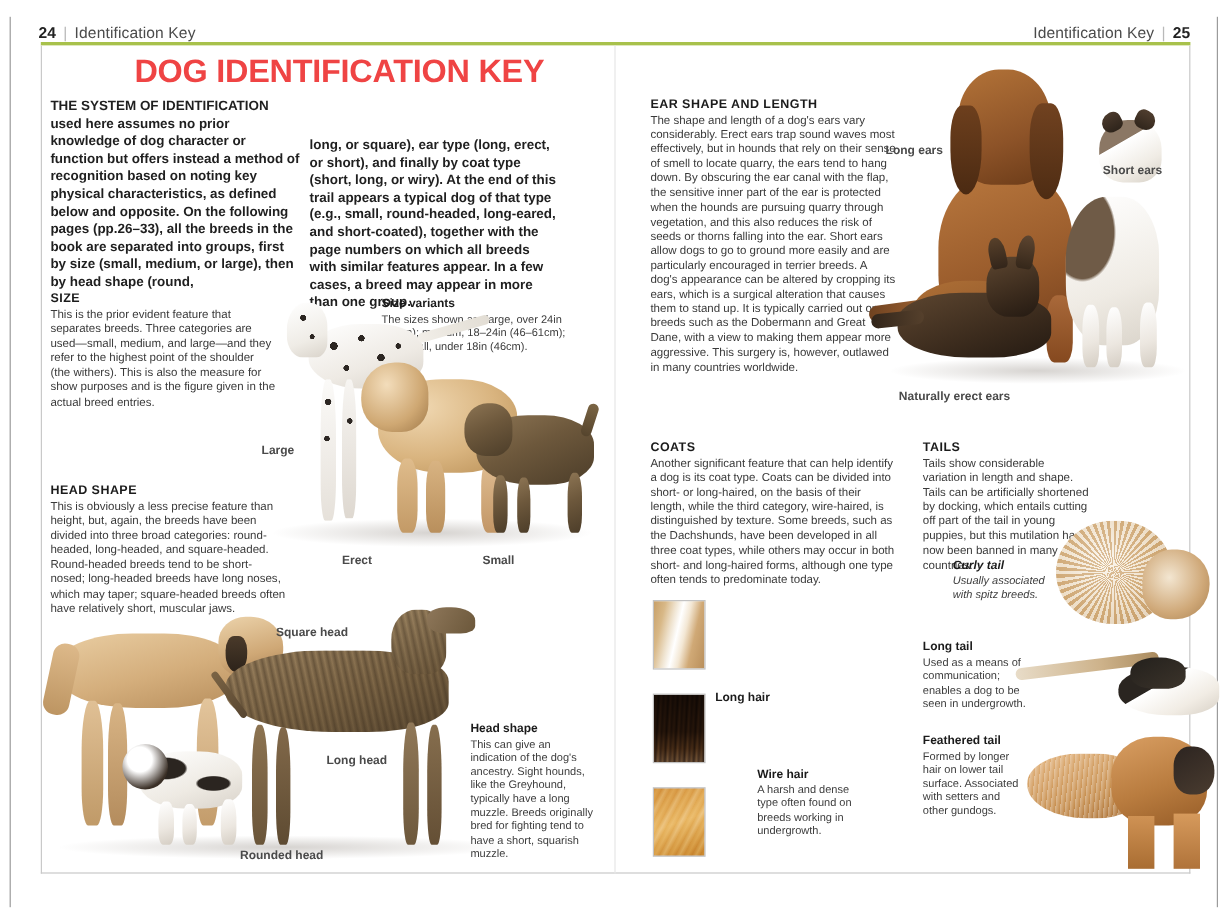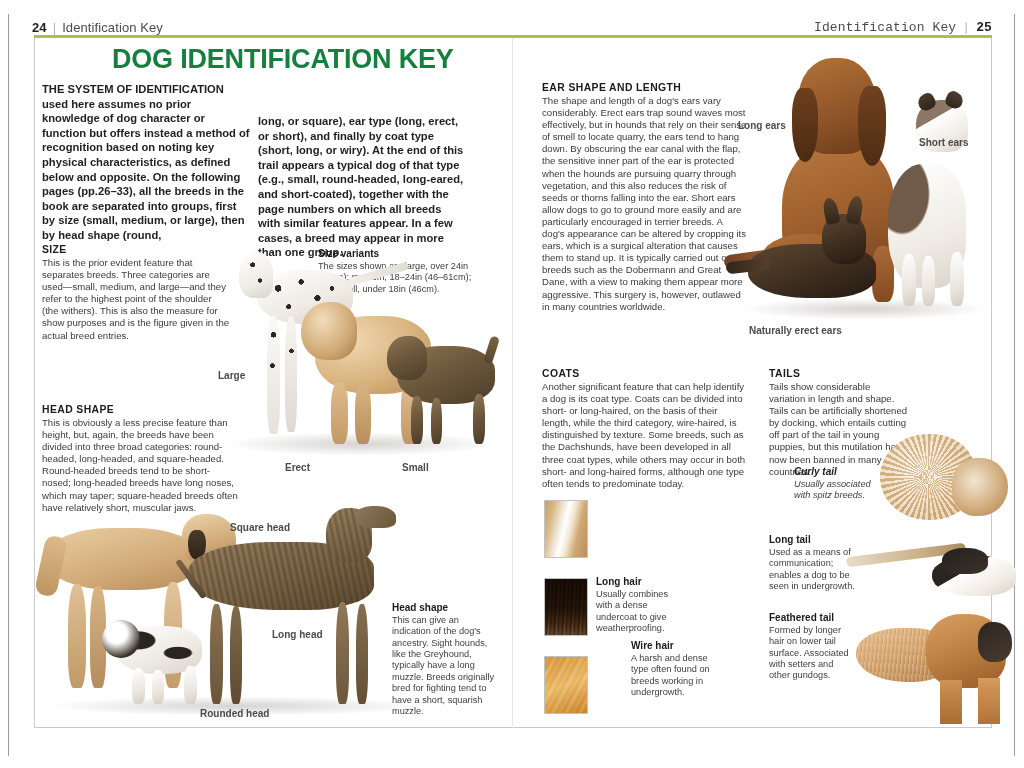--- a/index.html
+++ b/index.html
@@ -22,21 +22,21 @@
   .edge-left   { left: 8px;   top: 14px; width: 1px; height: 742px; }
   .edge-right  { left: 1014px;top: 14px; width: 1px; height: 742px; }
 
   
   .runhead {
     position: absolute; top: 20px;
     font-size: 13px; color: #4b4b4b;
     letter-spacing: .1px; white-space: nowrap;
   }
   .runhead.left  { left: 32px; }
-  .runhead.right { right: 32px; font-family: Liberation Mono, monospace; }
+  .runhead.right { right: 32px; }
   .runhead .folio { font-weight: bold; color: #222; }
   .runhead .bar   { color: #b9b9b9; margin: 0 6px; }
 
   
   .block-frame {
     position: absolute;
     left: 34px; top: 38px;
     width: 958px; height: 690px;
     border: 1px solid #c9c9c9;
     border-top: none;
@@ -55,21 +55,21 @@
     width: 1px; height: 690px;
     background: #e6e6e6;
   }
 
   
   .headline {
     position: absolute;
     left: 112px; top: 44px;
     font-size: 27px;
     font-weight: bold;
-    color: #15803d;
+    color: #ef4444;
     letter-spacing: -0.2px;
   }
 
   
   .intro-col {
     position: absolute;
     font-size: 11.2px;
     line-height: 14.6px;
     font-weight: bold;
     color: #1f1f1f;
@@ -414,21 +414,20 @@
 
   <div class="plabel" style="left:738px; top:120px;">Long ears</div>
   <div class="plabel" style="left:919px; top:137px;">Short ears</div>
   <div class="plabel" style="left:749px; top:325px;">Naturally erect ears</div>
 
   <div class="swatch sw-short" style="left:544px; top:500px; width:44px; height:58px;"></div>
 
   <div class="swatch sw-long" style="left:544px; top:578px; width:44px; height:58px;"></div>
   <div class="capt" style="left:596px; top:576px; width:86px;">
     <h4>Long hair</h4>
-    <p>Usually combines with a dense undercoat to give weatherproofing.</p>
   </div>
 
   <div class="swatch sw-wire" style="left:544px; top:656px; width:44px; height:58px;"></div>
   <div class="capt" style="left:596px; top:640px; width:86px;margin-left:35px;">
     <h4>Wire hair</h4>
     <p>A harsh and dense type often found on breeds working in undergrowth.</p>
   </div>
 
   <div class="capt" style="left:794px; top:466px; width:92px;font-style:italic;">
     <h4>Curly tail</h4>

